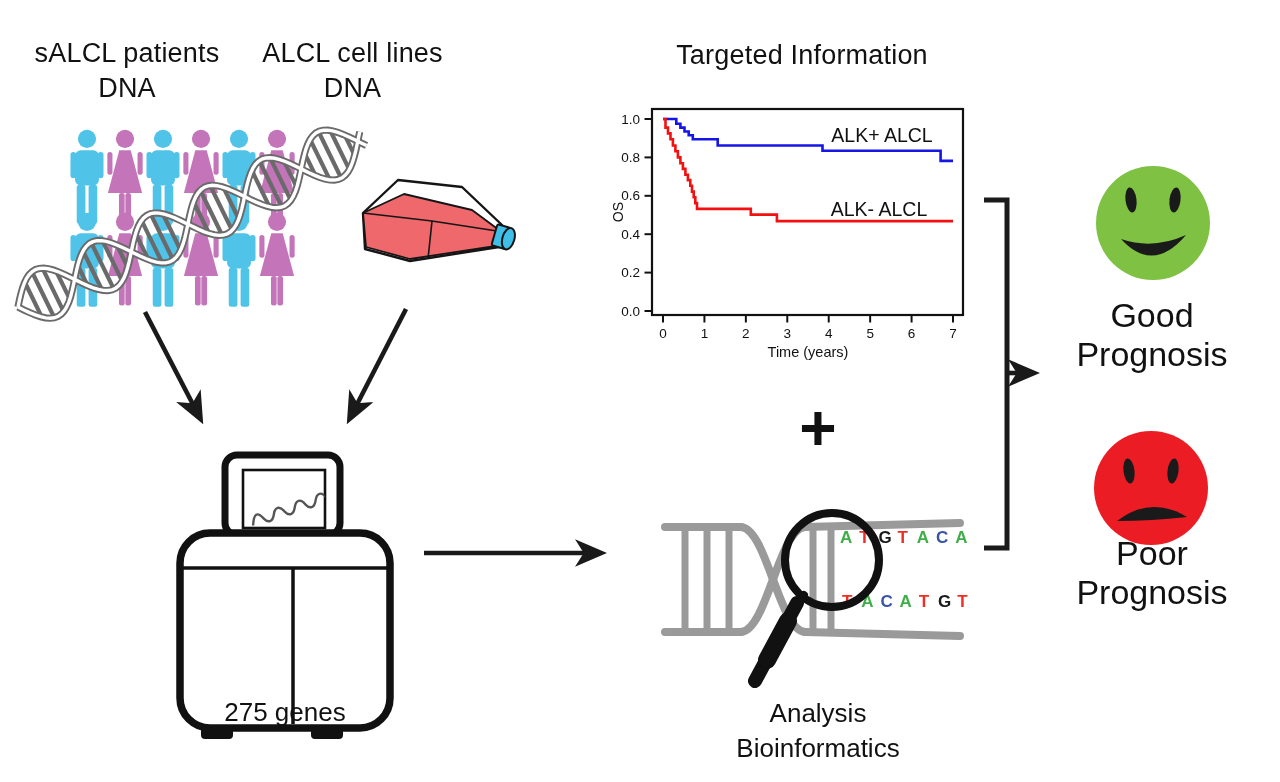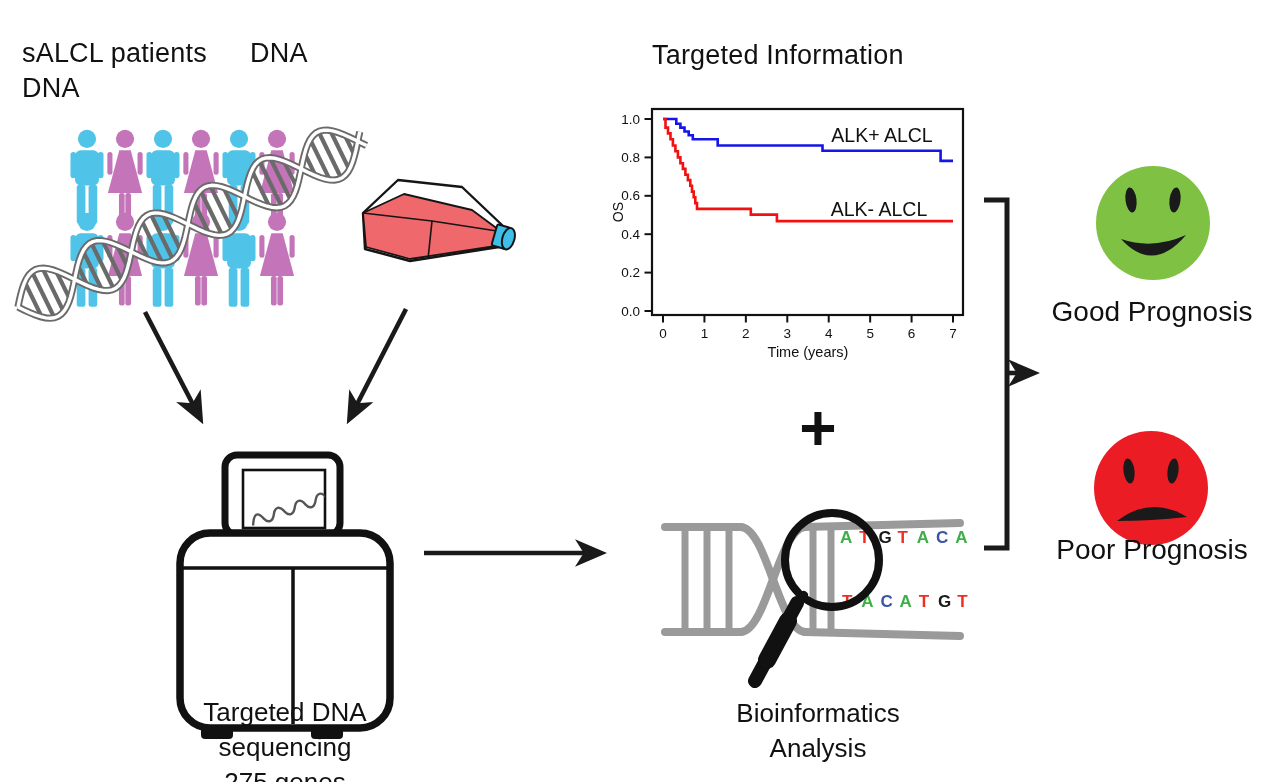--- a/index.html
+++ b/index.html
@@ -1,34 +1,35 @@
 <!DOCTYPE html>
 <html><head>
 <meta charset="utf-8">
 <style>
   html,body{margin:0;padding:0;}
   body{width:1280px;height:782px;position:relative;background:#fff;overflow:hidden;
        font-family:"Liberation Sans",sans-serif;color:#111;}
   .abs{position:absolute;}
-  .node-title{font-size:27px;line-height:35px;letter-spacing:.2px;}
+  .node-title{font-size:27px;line-height:35px;text-align:center;letter-spacing:.2px;}
   .caption{font-size:26px;line-height:35px;text-align:center;}
-  .prog{font-size:28px;text-align:center;}
+  .prog{font-size:34px;text-align:center;}
   .plus{font-size:64px;font-weight:700;text-align:center;line-height:60px;}
   svg{overflow:visible;}
   svg text{font-family:"Liberation Sans",sans-serif;fill:#111;}
   .seq{font-weight:700;font-size:17px;}
 </style>
 </head>
 <body>
 
 <div class="abs node-title" style="left:22px;top:36px;width:210px">
   <div>sALCL patients</div>
   <div>DNA</div>
 </div>
 <div class="abs node-title" style="left:250px;top:36px;width:205px">
+  <div>ALCL cell lines</div>
   <div>DNA</div>
 </div>
 <div class="abs node-title" style="left:652px;top:38px;width:300px">Targeted Information</div>
 
 <svg class="abs" style="left:20px;top:105px" width="330" height="230" viewBox="0 0 330 230">
   <defs>
     <symbol id="person-m" viewBox="0 0 36 84">
       <circle cx="18" cy="8.5" r="8"></circle>
       <rect x="7.5" y="18.5" width="21" height="31" rx="5"></rect>
       <rect x="3.5" y="20" width="5" height="23" rx="2.5"></rect>
@@ -195,26 +196,25 @@
   </g>
   <text id="seq-top" y="58" class="seq"><tspan x="185" fill="#3fae49">A</tspan><tspan x="204.2" fill="#ee2e24">T</tspan><tspan x="223.4" fill="#1a1a1a">G</tspan><tspan x="242.6" fill="#ee2e24">T</tspan><tspan x="261.8" fill="#3fae49">A</tspan><tspan x="281" fill="#3a55a5">C</tspan><tspan x="300.2" fill="#3fae49">A</tspan></text>
   <text id="seq-bot" y="122" class="seq"><tspan x="187" fill="#ee2e24">T</tspan><tspan x="206.2" fill="#3fae49">A</tspan><tspan x="225.4" fill="#3a55a5">C</tspan><tspan x="244.6" fill="#3fae49">A</tspan><tspan x="263.8" fill="#ee2e24">T</tspan><tspan x="283" fill="#1a1a1a">G</tspan><tspan x="302.2" fill="#ee2e24">T</tspan></text>
   <circle cx="177" cy="75" r="47" fill="none" stroke="#111" stroke-width="8"></circle>
   <line x1="149" y1="110" x2="141" y2="122" stroke="#111" stroke-width="8" stroke-linecap="round"></line>
   <line x1="142" y1="118" x2="100" y2="196" stroke="#111" stroke-width="14" stroke-linecap="round"></line>
   <line x1="133" y1="136" x2="112" y2="175" stroke="#111" stroke-width="18" stroke-linecap="round"></line>
 </svg>
 
 <div class="abs caption" style="left:135px;top:695px;width:300px">
-  <div>Targeted DNA sequencing</div>
   <div>275 genes</div>
 </div>
 <div class="abs caption" style="left:718px;top:696px;width:200px">
+  <div>Analysis</div>
   <div>Bioinformatics</div>
-  <div>Analysis</div>
 </div>
 
 <svg class="abs" style="left:1094px;top:164px" width="118" height="118" viewBox="0 0 118 118">
   <circle id="good-circle" cx="59" cy="59" r="57" fill="#7ec143"></circle>
   <ellipse cx="37" cy="36" rx="5.5" ry="12.5" fill="#1a1a1a" transform="rotate(-7 37 36)"></ellipse>
   <ellipse cx="81" cy="36" rx="5.5" ry="12.5" fill="#1a1a1a" transform="rotate(7 81 36)"></ellipse>
   <path d="M27,75 Q59,86 92,71 Q59,110 27,75 Z" fill="#1a1a1a"></path>
 </svg>
 <svg class="abs" style="left:1092px;top:429px" width="118" height="118" viewBox="0 0 118 118">
   <circle id="poor-circle" cx="59" cy="59" r="57" fill="#ec1c24"></circle>

